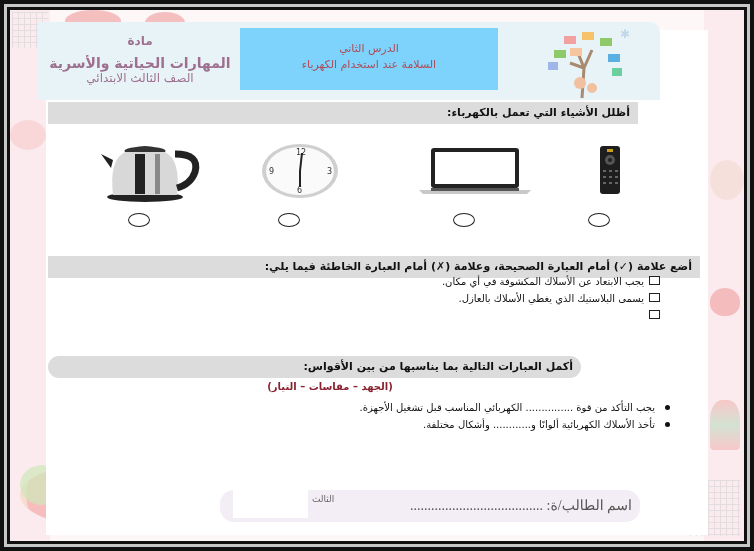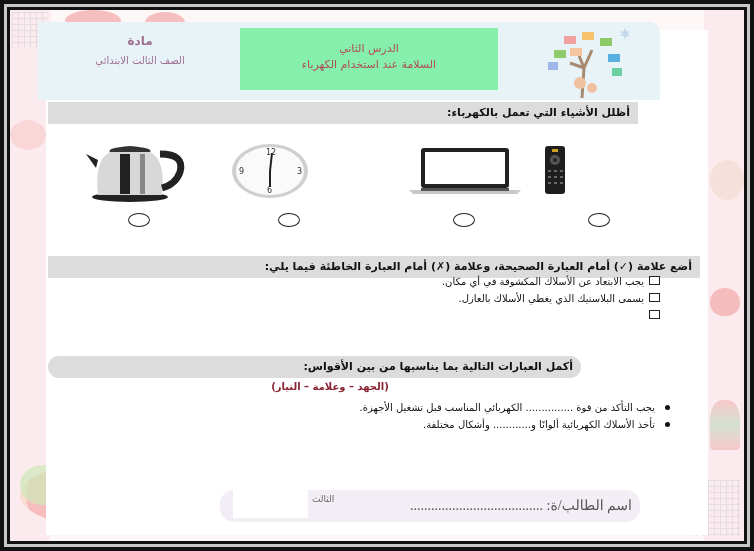--- a/index.html
+++ b/index.html
@@ -17,33 +17,33 @@
   .grid-patch { background-image: linear-gradient(#d8d8d8 1px, transparent 1px), linear-gradient(90deg, #d8d8d8 1px, transparent 1px); background-size: 6px 6px; opacity: .7; }
   .side-pink { background: #fcebee; }
 
   
   .sheet { position: absolute; left: 36px; top: 20px; width: 662px; height: 505px; background: #ffffff; }
 
   .header-band { position: absolute; left: 38px; top: 22px; width: 622px; height: 78px; background: #e8f3f8; border-radius: 0 10px 0 0; }
   .subject { position: absolute; left: 40px; top: 30px; width: 200px; text-align: center; color: #9e7090; }
   .subject .l1 { font-size: 12px; font-weight: bold; margin-top: 4px; }
   .subject .l2 { font-size: 14px; font-weight: bold; margin-top: 7px; }
-  .subject .l3 { font-size: 10px; margin-top: 7px; }
-
-  .lesson-box { position: absolute; left: 240px; top: 28px; width: 258px; height: 62px; background: #86efac; text-align: center; color: #b04c5a; }
+  .subject .l3 { font-size: 12px; }
+
+  .lesson-box { position: absolute; left: 240px; top: 28px; width: 258px; height: 62px; background: #7dd3fc; text-align: center; color: #b04c5a; }
   .lesson-box .l1 { font-size: 11px; margin-top: 14px; }
   .lesson-box .l2 { font-size: 11px; margin-top: 3px; }
 
   .tree { position: absolute; left: 520px; top: 28px; width: 130px; height: 70px; }
 
   .section-bar { position: absolute; left: 48px; height: 22px; background: #dcdcdc; direction: rtl; padding-right: 8px; font-size: 11px; font-weight: bold; color: #111; line-height: 22px; }
 
   .items-row { position: absolute; left: 60px; top: 138px; width: 580px; height: 100px; }
   .item { position: absolute; top: 0; width: 120px; height: 100px; }
-  .item .pic { position: absolute; left: 0; top: 0; width: 120px; height: 66px; display: flex; align-items: center; }
+  .item .pic { position: absolute; left: 10px; top: 0; width: 120px; height: 66px; display: flex; align-items: center; justify-content: center; }
   .item .radio { position: absolute; left: 48px; top: 75px; width: 22px; height: 14px; border: 1.5px solid #222; border-radius: 50%; background: #fff; }
 
   .tf-list { position: absolute; left: 200px; top: 276px; width: 460px; direction: rtl; font-size: 10px; color: #111; }
   .tf-row { height: 17px; display: flex; align-items: flex-start; }
   .tf-box { width: 11px; height: 9px; border: 1px solid #222; margin-left: 5px; background: #fff; flex: none; }
 
   .word-bank { position: absolute; left: 200px; top: 381px; width: 260px; text-align: center; font-size: 10px; font-weight: bold; color: #8a2230; direction: rtl; }
 
   .fill-list { position: absolute; left: 190px; top: 399px; width: 480px; direction: rtl; font-size: 10px; color: #111; }
   .fill-row { height: 17px; display: flex; align-items: center; }
@@ -75,20 +75,21 @@
   <div class="deco" style="left:700px;top:390px;width:30px;height:50px;background:linear-gradient(#f5b0b0,#b8dcc0,#f5b0b0);border-radius:40% 40% 10% 10%;opacity:.6;"></div>
   <div class="deco" style="left:10px;top:455px;width:140px;height:60px;background:radial-gradient(circle at 40% 50%,#c9b6e6 0,#c9b6e6 30%,#f5aaaa 31%,#f5aaaa 55%,#f6d6c2 56%);border-radius:50%;opacity:.7;"></div>
   <div class="deco" style="left:10px;top:455px;width:45px;height:40px;background:#cde8b8;border-radius:50%;opacity:.7;"></div>
 
   <div class="sheet"></div>
 </div>
 
 <div class="header-band"></div>
 <div class="subject">
   <div class="l1">مادة</div>
+  <div class="l2">المهارات الحياتية والأسرية</div>
   <div class="l3">الصف الثالث الابتدائي</div>
 </div>
 <div class="lesson-box">
   <div class="l1">الدرس الثاني</div>
   <div class="l2">السلامة عند استخدام الكهرباء</div>
 </div>
 <div class="tree">
   <svg width="130" height="70" viewBox="0 0 130 70">
     <path d="M62 70 L64 40 L58 25 M64 40 L72 22 M64 40 L50 35" stroke="#a88a70" stroke-width="3" fill="none"></path>
     <rect x="44" y="8" width="12" height="8" fill="#f2a0a0"></rect>
@@ -181,21 +182,21 @@
   <div class="tf-row">
     <span class="tf-box"></span>
     <span>يسمى البلاستيك الذي يغطي الأسلاك بالعازل.</span>
   </div>
   <div class="tf-row">
     <span class="tf-box"></span>
   </div>
 </div>
 
 <div class="section-bar" style="top:356px;width:533px;border-radius:11px;">أكمل العبارات التالية بما يناسبها من بين الأقواس:</div>
-<div class="word-bank">(الجهد – وعلامة – التيار)</div>
+<div class="word-bank">(الجهد – مقاسات – التيار)</div>
 <div class="fill-list">
   <div class="fill-row">
     <span class="bullet"></span>
     <span>يجب التأكد من قوة ............... الكهربائي المناسب قبل تشغيل الأجهزة.</span>
   </div>
   <div class="fill-row">
     <span class="bullet"></span>
     <span>تأخذ الأسلاك الكهربائية ألوانًا و............ وأشكال مختلفة.</span>
   </div>
 </div>

